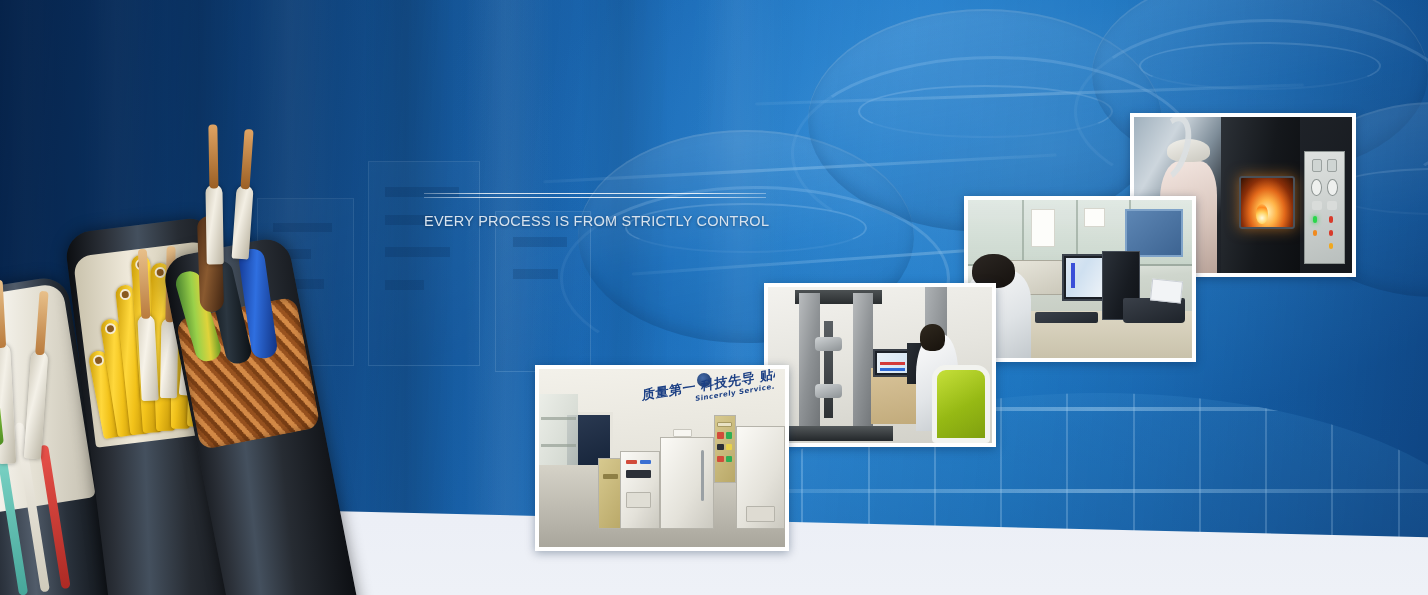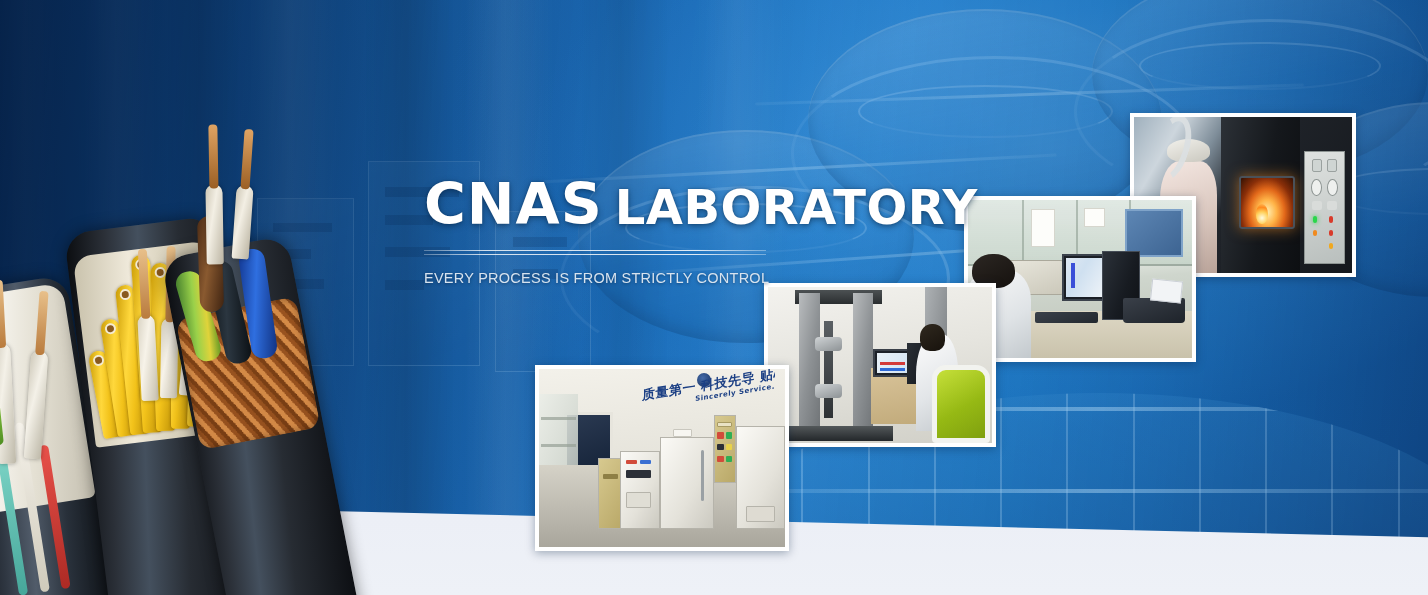--- a/index.html
+++ b/index.html
@@ -664,21 +664,20 @@
       <div class="core" style="left:40%;height:80px;bottom:96%;transform:rotate(10deg);background:linear-gradient(100deg,#cdc6b4,#f3efe4 40%,#bbb4a2)">
         <span class="cu" style="position:absolute;left:24%;right:24%;top:-60px;height:64px;border-radius:4px;background:linear-gradient(180deg,#e0a463,#9b5f24)"></span>
       </div>
       <div class="core" style="left:62%;height:74px;bottom:96%;transform:rotate(15deg);background:linear-gradient(100deg,#cdc6b4,#f3efe4 40%,#bbb4a2)">
         <span class="cu" style="position:absolute;left:24%;right:24%;top:-56px;height:60px;border-radius:4px;background:linear-gradient(180deg,#e0a463,#9b5f24)"></span>
       </div>
     </div>
   </div>
 
   <div class="copy">
-    <div class="headline"><span class="hl-main">CNAS</span><span class="hl-sub">LABORATORY</span></div>
     <div class="rule">
       <span class="l1"></span>
         <span class="l2"></span>
     </div>
     <div class="tagline">
       <div>EVERY PROCESS IS FROM STRICTLY CONTROL</div>
     </div>
   </div>
 
 </div>

